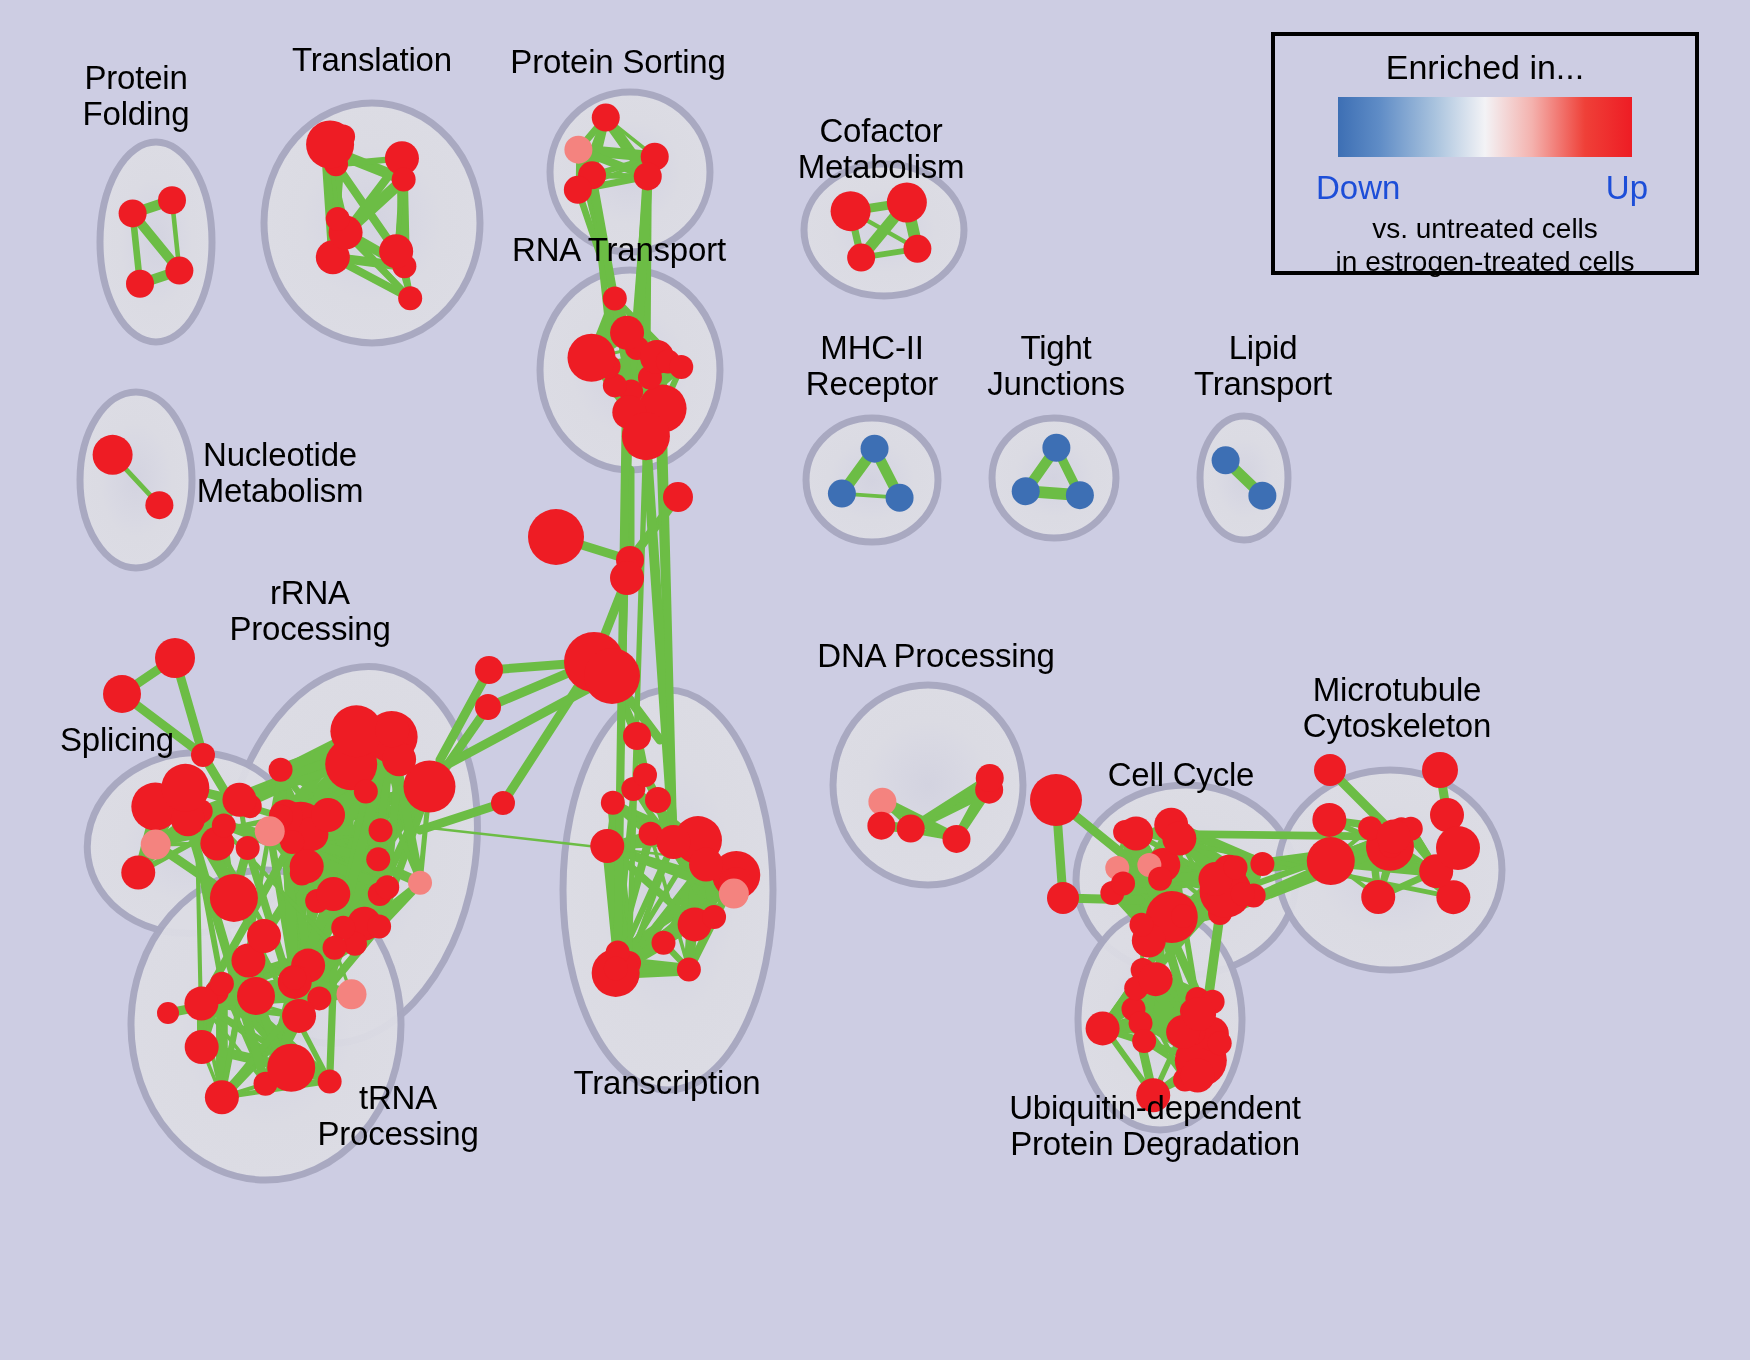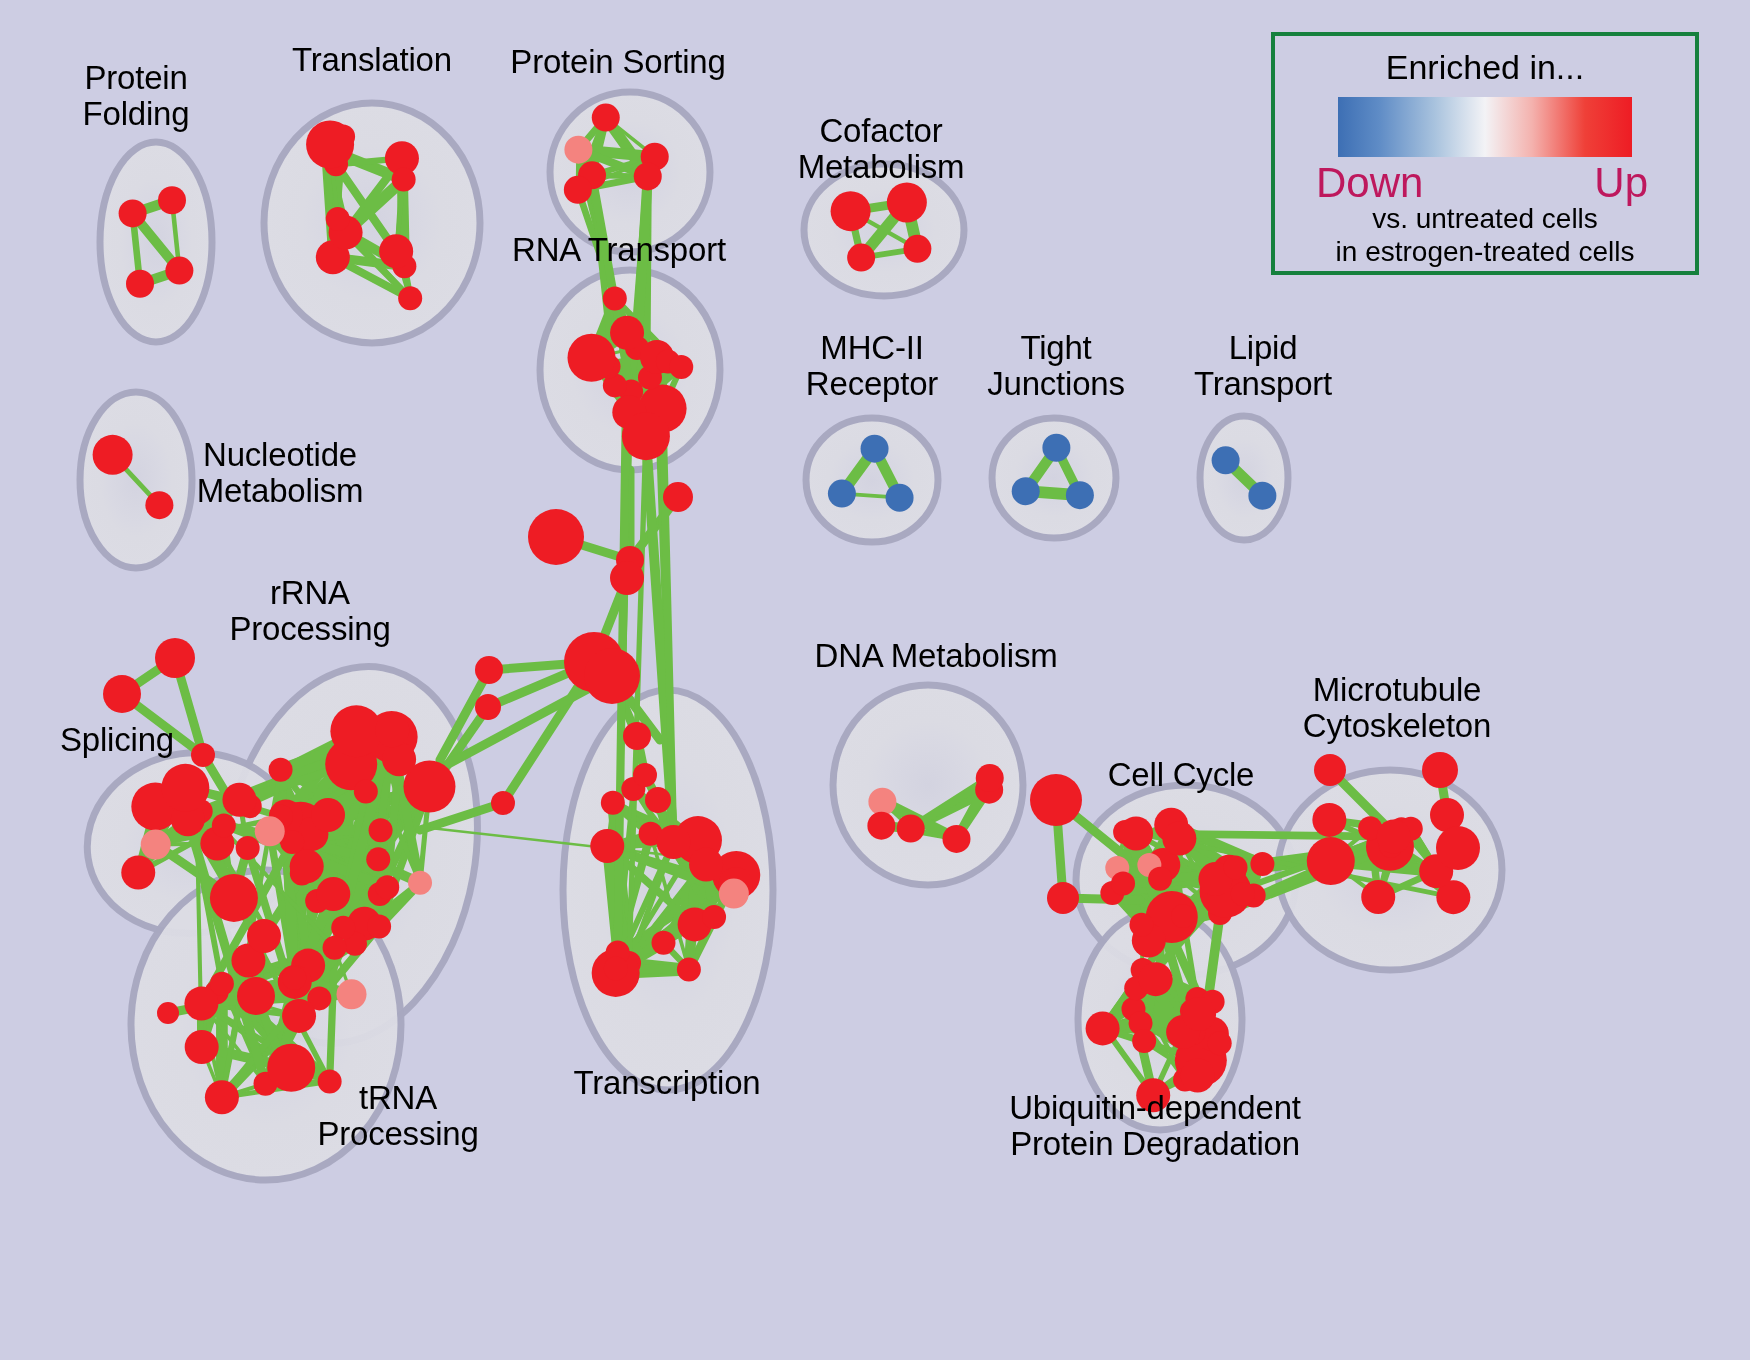--- a/index.html
+++ b/index.html
@@ -20,38 +20,38 @@
     font-weight:400;
     white-space:pre;
     text-align:center;
     letter-spacing:-0.2px;
   }
   #legend{
     position:absolute;
     left:1271px;top:32px;
     width:428px;height:243px;
     background:#cdcde3;
-    border:4px solid #15803d;
+    border:4px solid #000000;
     box-sizing:border-box;
   }
   #legend .ltitle{
     text-align:center;
     font-size:34px;
     color:#000;
     margin-top:12px;
     font-family:"Liberation Sans", sans-serif;
   }
   #legend .bar{
     margin:10px auto 0 auto;
     width:294px;height:60px;
     background:linear-gradient(to right,#3d6fb4 0%,#5f8cc6 14%,#a9c3de 33%,#f3f3f6 50%,#f4b2ae 66%,#ef4038 84%,#ee1c24 100%);
   }
   #legend .ends{
-    position:relative;width:330px;margin:2px auto 0 auto;
-    font-size:42px;color:#be185d;height:42px;
+    position:relative;width:330px;margin:12px auto 0 auto;
+    font-size:33px;color:#1d4ed8;height:42px;
   }
   #legend .ends .dn{position:absolute;left:-4px;top:0;}
   #legend .ends .up{position:absolute;right:2px;top:0;}
   #legend .sub{
     text-align:center;font-size:28px;color:#000;line-height:1.12;margin-top:2px;
   }
 </style>
 </head>
 <body>
 
@@ -997,21 +997,21 @@
       <div class="lbl" style="left: 1056px; top: 330px; transform: translate(-50%, 0px); position: absolute;">Tight
 Junctions</div>
       <div class="lbl" style="left: 1243px; top: 330px; transform: translate(-50%, 0px); position: absolute; margin-left: 20px;">Lipid
 Transport</div>
       <div class="lbl" style="left: 310px; top: 575px; transform: translate(-50%, 0px); position: absolute;">rRNA
 Processing</div>
       <div class="lbl" style="left: 117px; top: 722px; transform: translate(-50%, 0px); position: absolute;">Splicing</div>
       <div class="lbl" style="left: 398px; top: 1080px; transform: translate(-50%, 0px); position: absolute;">tRNA
 Processing</div>
       <div class="lbl" style="left: 667px; top: 1065px; transform: translate(-50%, 0px); position: absolute;">Transcription</div>
-      <div class="lbl" style="left: 936px; top: 638px; transform: translate(-50%, 0px); position: absolute;">DNA Metabolism</div>
+      <div class="lbl" style="left: 936px; top: 638px; transform: translate(-50%, 0px); position: absolute;">DNA Processing</div>
       <div class="lbl" style="left: 1181px; top: 757px; transform: translate(-50%, 0px); position: absolute;">Cell Cycle</div>
       <div class="lbl" style="left: 1397px; top: 672px; transform: translate(-50%, 0px); position: absolute;">Microtubule
 Cytoskeleton</div>
       <div class="lbl" style="left: 1155px; top: 1090px; transform: translate(-50%, 0px); position: absolute;">Ubiquitin-dependent
 Protein Degradation</div>
     </div>
 
   <div id="legend">
     <div class="ltitle">Enriched in...</div>
     <div class="bar"></div>

